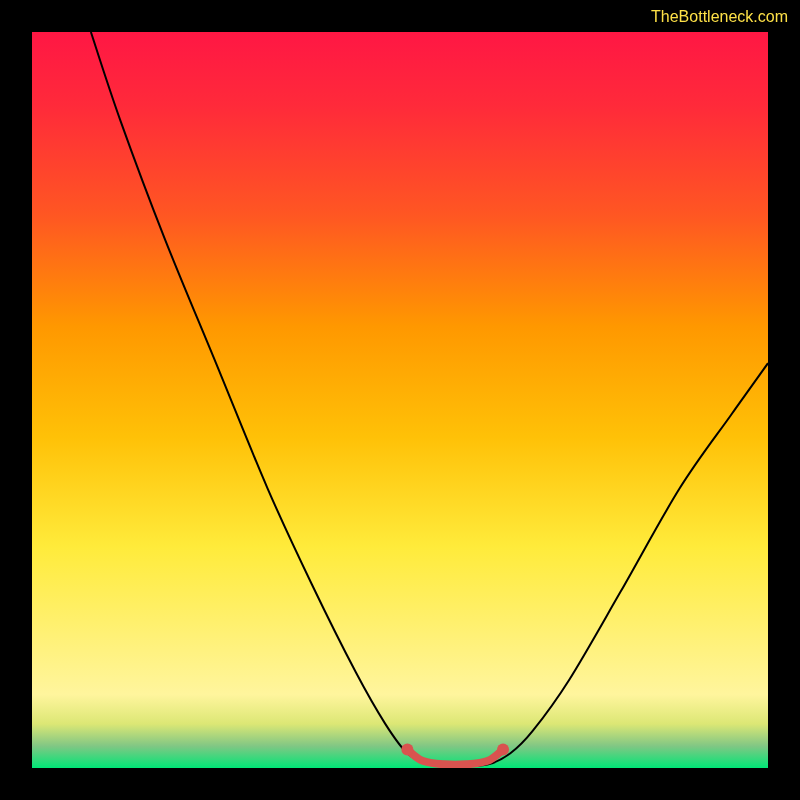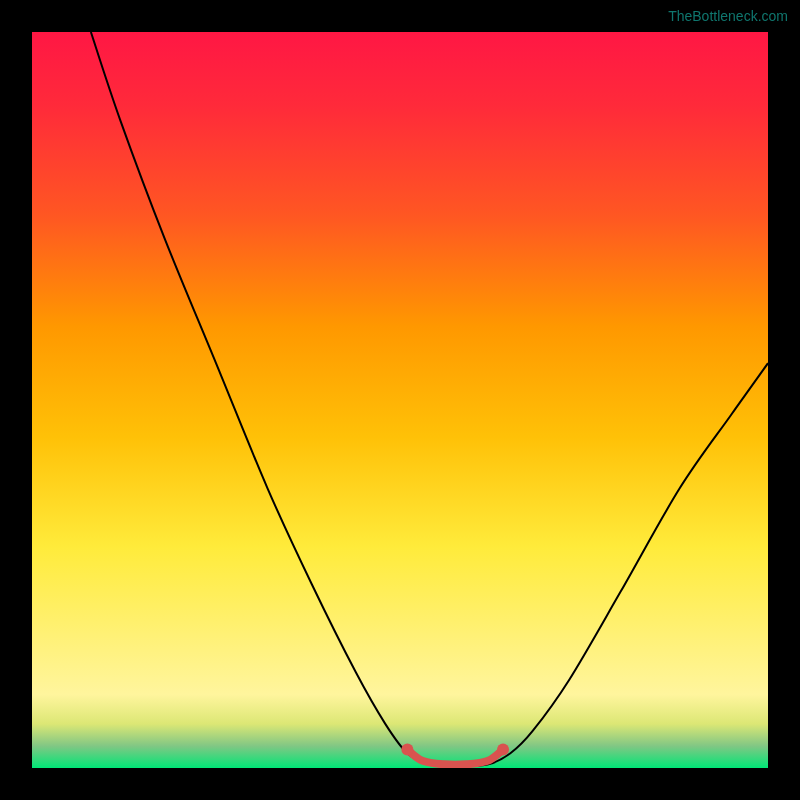--- a/index.html
+++ b/index.html
@@ -11,22 +11,22 @@
       width: 800px;
       height: 800px;
       background: #000;
       position: relative;
       font-family: Arial, sans-serif;
     }
     .watermark {
       position: absolute;
       top: 8px;
       right: 12px;
-      color: #0f766e;
-      font-size: 14px;
+      color: #fde047;
+      font-size: 16px;
       z-index: 10;
     }
     .chart-container {
       position: absolute;
       top: 32px;
       left: 32px;
       width: 736px;
       height: 736px;
       overflow: hidden;
     }

